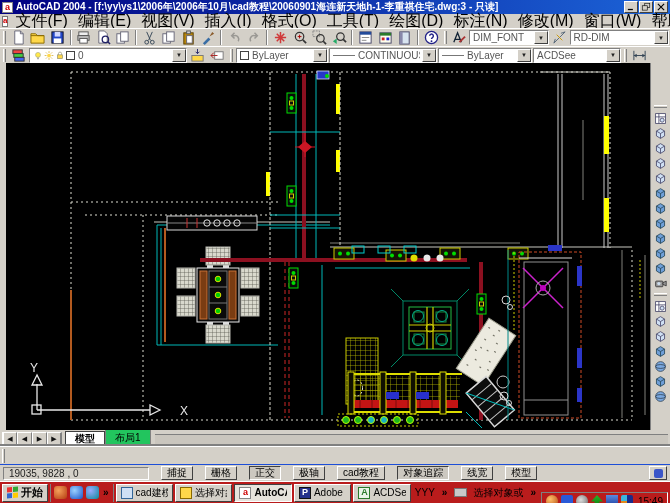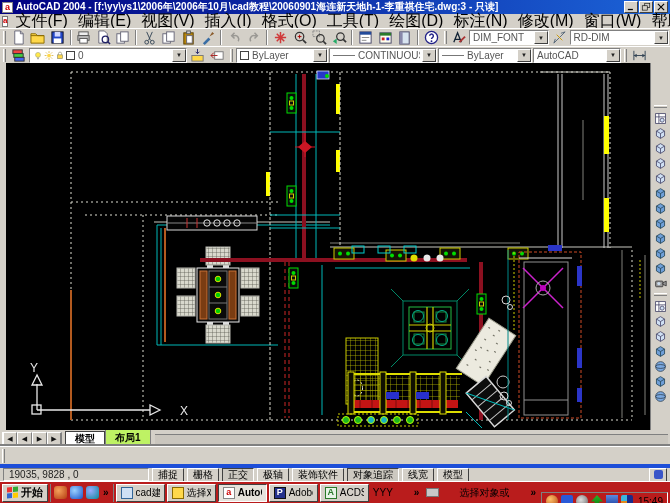--- a/index.html
+++ b/index.html
@@ -38,47 +38,47 @@
   .canvas{flex:1;background:#000;position:relative;overflow:hidden;}
   .canvas svg{position:absolute;inset:0;}
   .dock-right{width:20px;background:#d4d0c8;border-left:1px solid #808080;display:flex;flex-direction:column;align-items:center;padding-top:40px;}
   .dgrip{width:13px;height:3px;border-top:1px solid #fff;border-bottom:1px solid #808080;margin:2px 0 3px 0;}
   .dbtn{width:17px;height:15px;display:flex;align-items:center;justify-content:center;padding:0;border:1px solid transparent;background:transparent;}
   .dbtn svg{width:13px;height:13px;}
   
   .tabbar{height:16px;display:flex;align-items:flex-end;padding-left:2px;flex:0 0 auto;background:#d4d0c8;}
   .tabnav{display:flex;margin:0 3px 1px 0;}
   .tabnavbtn{width:15px;height:13px;background:#d4d0c8;border:1px solid;border-color:#fff #808080 #808080 #fff;font-size:7px;display:flex;align-items:center;justify-content:center;padding:0;color:#111;}
-  .tab{border:1px solid #808080;border-bottom:none;padding:0 9px;height:18px;display:flex;align-items:center;font-size:10px;background:#bef264;font-weight:bold;}
+  .tab{border:1px solid #808080;border-bottom:none;padding:0 9px;height:18px;display:flex;align-items:center;font-size:10px;background:#22c55e;}
   .tab.active{background:#fff;font-weight:bold;height:15px;border-color:#404040;}
   .tabfill{flex:1;height:12px;border-top:1px solid #808080;margin:0 2px 0 4px;background:#cac6be;}
   
   .cmdline{height:18px;border-top:1px solid #fff;box-shadow:0 -2px 0 #808080;display:flex;align-items:center;font-size:12px;padding-left:2px;flex:0 0 auto;background:#d4d0c8;}
   .cgrip{width:3px;height:14px;border-left:1px solid #fff;border-right:1px solid #808080;margin-right:5px;}
   .cmd-text{white-space:nowrap;overflow:hidden;font-family:"Liberation Sans",sans-serif;}
   
-  .statusbar{height:17px;display:flex;align-items:center;gap:3px;padding:0 3px;border-top:4px solid #1d4ed8;flex:0 0 auto;}
+  .statusbar{height:17px;display:flex;align-items:center;gap:12px;padding:0 3px;border-top:1px solid #1d4ed8;flex:0 0 auto;}
   .coords{width:146px;height:13px;border:1px solid;border-color:#808080 #fff #fff #808080;font-size:10px;display:flex;align-items:center;padding:0 5px;color:#222;flex:0 0 auto;}
   .toggle{height:14px;border:1px solid;border-color:#fff #404040 #404040 #fff;background:#d4d0c8;padding:0 5px;font-size:10px;display:flex;align-items:center;white-space:nowrap;}
   .toggle.pressed{border-color:#404040 #fff #fff #404040;background:#ccc8c0;}
   .imebtn{margin-left:auto;width:18px;height:14px;border:1px solid;border-color:#fff #404040 #404040 #fff;background:#d4d0c8;display:flex;align-items:center;justify-content:center;}
   .imebtn i{display:block;width:9px;height:9px;background:#3a55c8;border-radius:2px;}
   
   .taskbar{height:22px;border-top:1px solid #fff;display:flex;align-items:center;gap:2px;padding:0 2px;flex:0 0 auto;background:#b91c1c;}
   .startbtn{height:18px;border:1px solid;border-color:#fff #404040 #404040 #fff;background:#d4d0c8;display:flex;align-items:center;gap:3px;padding:0 4px;font-weight:bold;font-size:11px;flex:0 0 auto;}
   .flag{display:grid;grid-template-columns:5px 5px;grid-template-rows:5px 5px;gap:1px;transform:skewY(-6deg);}
   .flag i{display:block;}
   .ql{display:flex;align-items:center;gap:3px;padding:0 3px;border-left:1px solid #808080;border-right:1px solid #808080;height:18px;flex:0 0 auto;}
   .qlicon{width:13px;height:13px;border-radius:3px;display:block;}
   .chev{font-size:10px;font-weight:bold;padding:0 1px;}
   .taskbtn{height:18px;border:1px solid;border-color:#fff #404040 #404040 #fff;background:#d4d0c8;display:flex;align-items:center;gap:3px;padding:0 4px;font-size:10px;flex:1 1 0;min-width:0;max-width:86px;}
   .taskbtn.active{border-color:#404040 #fff #fff #404040;background:#e6e3dc;font-weight:bold;}
   .taskbtn .lbl{white-space:nowrap;overflow:hidden;}
   .ticon{width:12px;height:12px;flex:0 0 auto;display:flex;align-items:center;justify-content:center;font-size:9px;font-weight:bold;line-height:1;}
-  .tbarlbl{font-size:10px;padding:0 2px;white-space:nowrap;flex:0 0 auto;display:flex;align-items:center;gap:20px;}
+  .tbarlbl{font-size:10px;padding:0 2px;white-space:nowrap;flex:0 0 auto;display:flex;align-items:center;gap:6px;}
   .tray{margin-left:auto;height:18px;border:1px solid;border-color:#808080 #fff #fff #808080;display:flex;align-items:center;gap:3px;padding:0 4px;flex:0 0 auto;margin-top:17px;}
   .trayicon{width:12px;height:12px;display:block;}
   .clock{font-size:10px;padding-left:2px;}
   .hidden-defs{position:absolute;width:0;height:0;overflow:hidden;}
 </style>
 </head>
 <body>
 
 <svg class="hidden-defs" aria-hidden="true">
   <defs>
@@ -468,21 +468,21 @@
       <span class="lt-sample"></span>
       <span class="val">CONTINUOUS</span>
       <span class="arrowbtn">▼</span>
     </span>
     <span class="combo" style="width:94px">
       <span class="lt-sample"></span>
       <span class="val">ByLayer</span>
       <span class="arrowbtn">▼</span>
     </span>
     <span class="combo" style="width:88px">
-      <span class="val">AutoCAD</span>
+      <span class="val">ACDSee</span>
       <span class="arrowbtn">▼</span>
     </span>
     <span class="grip"></span>
     <button class="tbtn">
         <svg>
           <use href="#i-dim"></use>
         </svg>
       </button>
   </div>
 
@@ -838,21 +838,21 @@
   <div class="cmdline">
     <span class="cgrip"></span>
   </div>
 
   <div class="statusbar">
     <span class="coords">19035, 9828 , 0</span>
     <span class="toggle">捕捉</span>
     <span class="toggle">栅格</span>
     <span class="toggle pressed">正交</span>
     <span class="toggle">极轴</span>
-    <span class="toggle">装饰软件</span>
+    <span class="toggle">cad教程</span>
     <span class="toggle pressed">对象追踪</span>
     <span class="toggle">线宽</span>
     <span class="toggle">模型</span>
     <span class="imebtn">
         <i></i>
       </span>
   </div>
 
   <div class="taskbar">
     <button class="startbtn">

